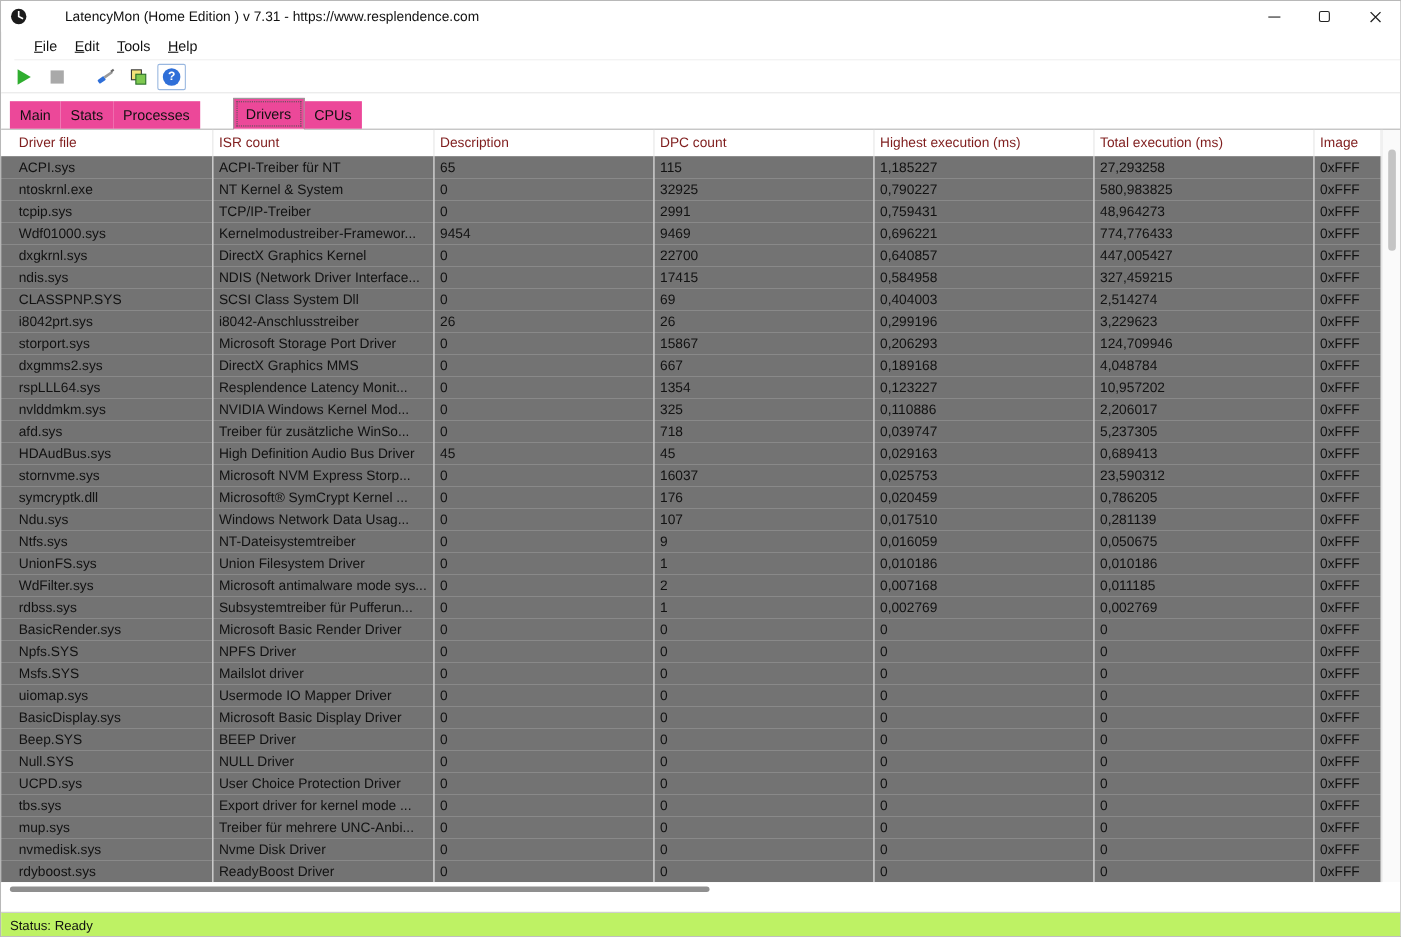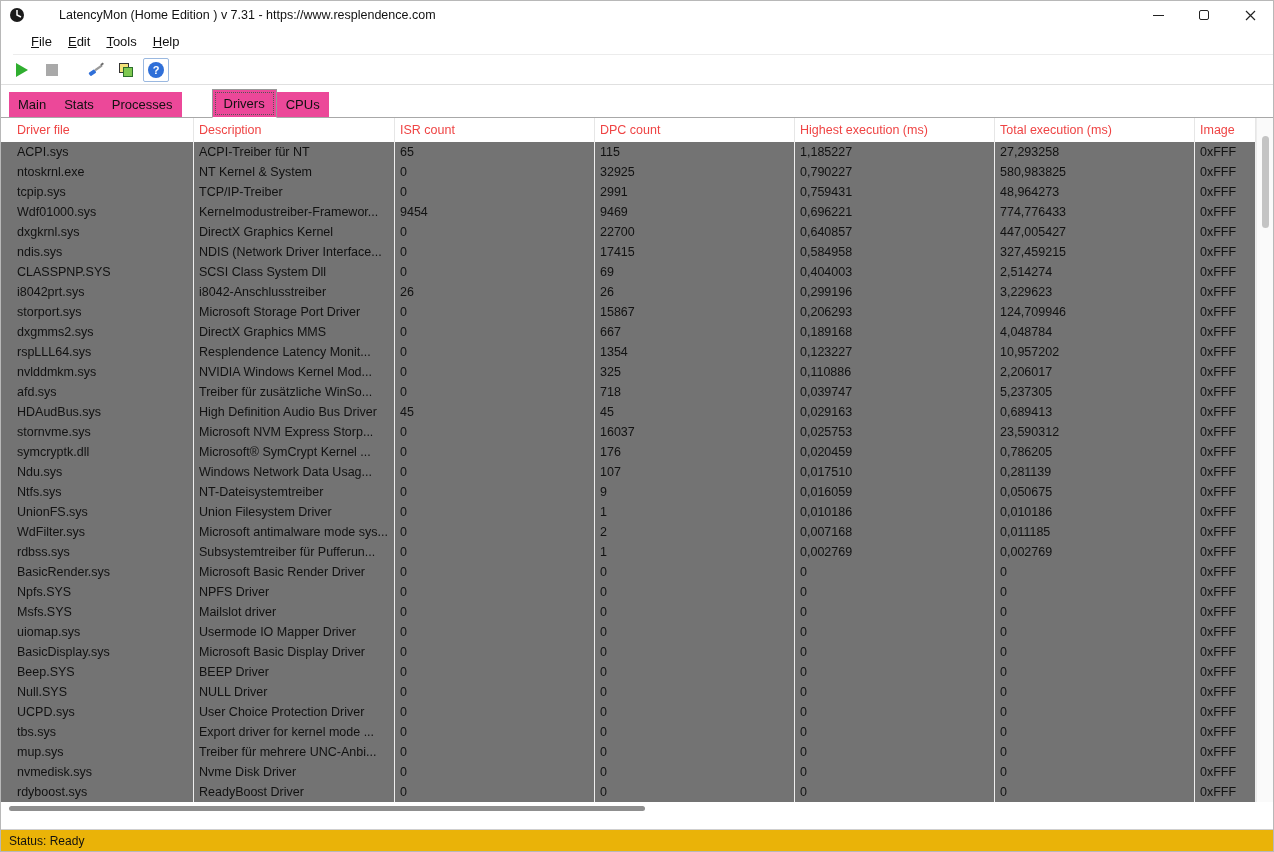--- a/index.html
+++ b/index.html
@@ -32,39 +32,39 @@
   
   .tabstrip { height:33px; display:flex; align-items:flex-end; padding-left:8px; background:#fff; border-bottom:1px solid #a8a8a8; flex:0 0 auto; }
   .tab { font-size:13px; color:#111; padding:5px 9px; cursor:pointer; background:#ec4899; position:relative; }
   .tab.active { border:1px solid #9a9a9a; border-bottom:1px solid #ffffff; margin-bottom:-1px; padding:6px 11px; outline:1px dotted #555; outline-offset:-4px;margin-left:30px; }
 
   
   .content { flex:0 0 auto; display:flex; }
   .tablewrap { width:1257px; }
   :root { --cols: 193px 201px 200px 200px 200px 200px 1fr; }
   .thead { display:grid; grid-template-columns:var(--cols); height:24px; line-height:24px; background:#fff; }
-  .th { font-size:12.5px; color:#ef4444; padding-left:5px; border-right:1px solid #e6e6e6; overflow:hidden; white-space:nowrap; cursor:pointer; }
+  .th { font-size:12.5px; color:#7f1d1d; padding-left:5px; border-right:1px solid #e6e6e6; overflow:hidden; white-space:nowrap; cursor:pointer; }
   .th.c0 { padding-left:16px; }
   .tbody { }
   .trow { display:grid; grid-template-columns:var(--cols); height:20px; line-height:20px; background:#737373; }
   .tcell { font-size:12.5px; color:#111; padding-left:5px; border-right:1px solid #eeeeee; overflow:hidden; white-space:nowrap; }
   .tcell.c0 { padding-left:16px; }
 
   
   .vscroll { width:17px; background:#fafafa; border-left:1px solid #ececec; position:relative; }
   .vthumb { position:absolute; left:5px; top:18px; width:7px; height:92px; background:#c4c4c4; border-radius:4px; cursor:pointer; }
 
   
   .hscroll { height:13px; position:relative; background:#ffffff; flex:0 0 auto; }
   .hthumb { position:absolute; left:8px; top:4px; width:636px; height:5px; background:#8f8f8f; border-radius:3px; cursor:pointer; }
 
   .spacer { flex:1 1 auto; background:#fff; }
 
   
-  .statusbar { height:22px; border-top:1px solid #cfcfcf; background:#eab308; display:flex; align-items:center; padding-left:8px; flex:0 0 auto; }
+  .statusbar { height:22px; border-top:1px solid #cfcfcf; background:#bef264; display:flex; align-items:center; padding-left:8px; flex:0 0 auto; }
   .status-text { font-size:12px; color:#111; }
 </style>
 </head>
 <body>
 
 <div class="window">
 
   <div class="titlebar">
     <span class="app-icon">
       <svg width="16" height="16" viewBox="0 0 16 16">
@@ -126,22 +126,22 @@
     <span class="tab">Stats</span>
     <span class="tab">Processes</span>
     <span class="tab active">Drivers</span>
     <span class="tab">CPUs</span>
   </div>
 
   <div class="content">
     <div class="tablewrap">
       <div class="thead">
         <div class="th c0">Driver file</div>
+        <div class="th c2">ISR count</div>
         <div class="th c1">Description</div>
-        <div class="th c2">ISR count</div>
         <div class="th c3">DPC count</div>
         <div class="th c4">Highest execution (ms)</div>
         <div class="th c5">Total execution (ms)</div>
         <div class="th c6">Image</div>
       </div>
       <div class="tbody">
           <div class="trow">
             <div class="tcell c0">ACPI.sys</div>
             <div class="tcell c1">ACPI-Treiber für NT</div>
             <div class="tcell c2">65</div>

